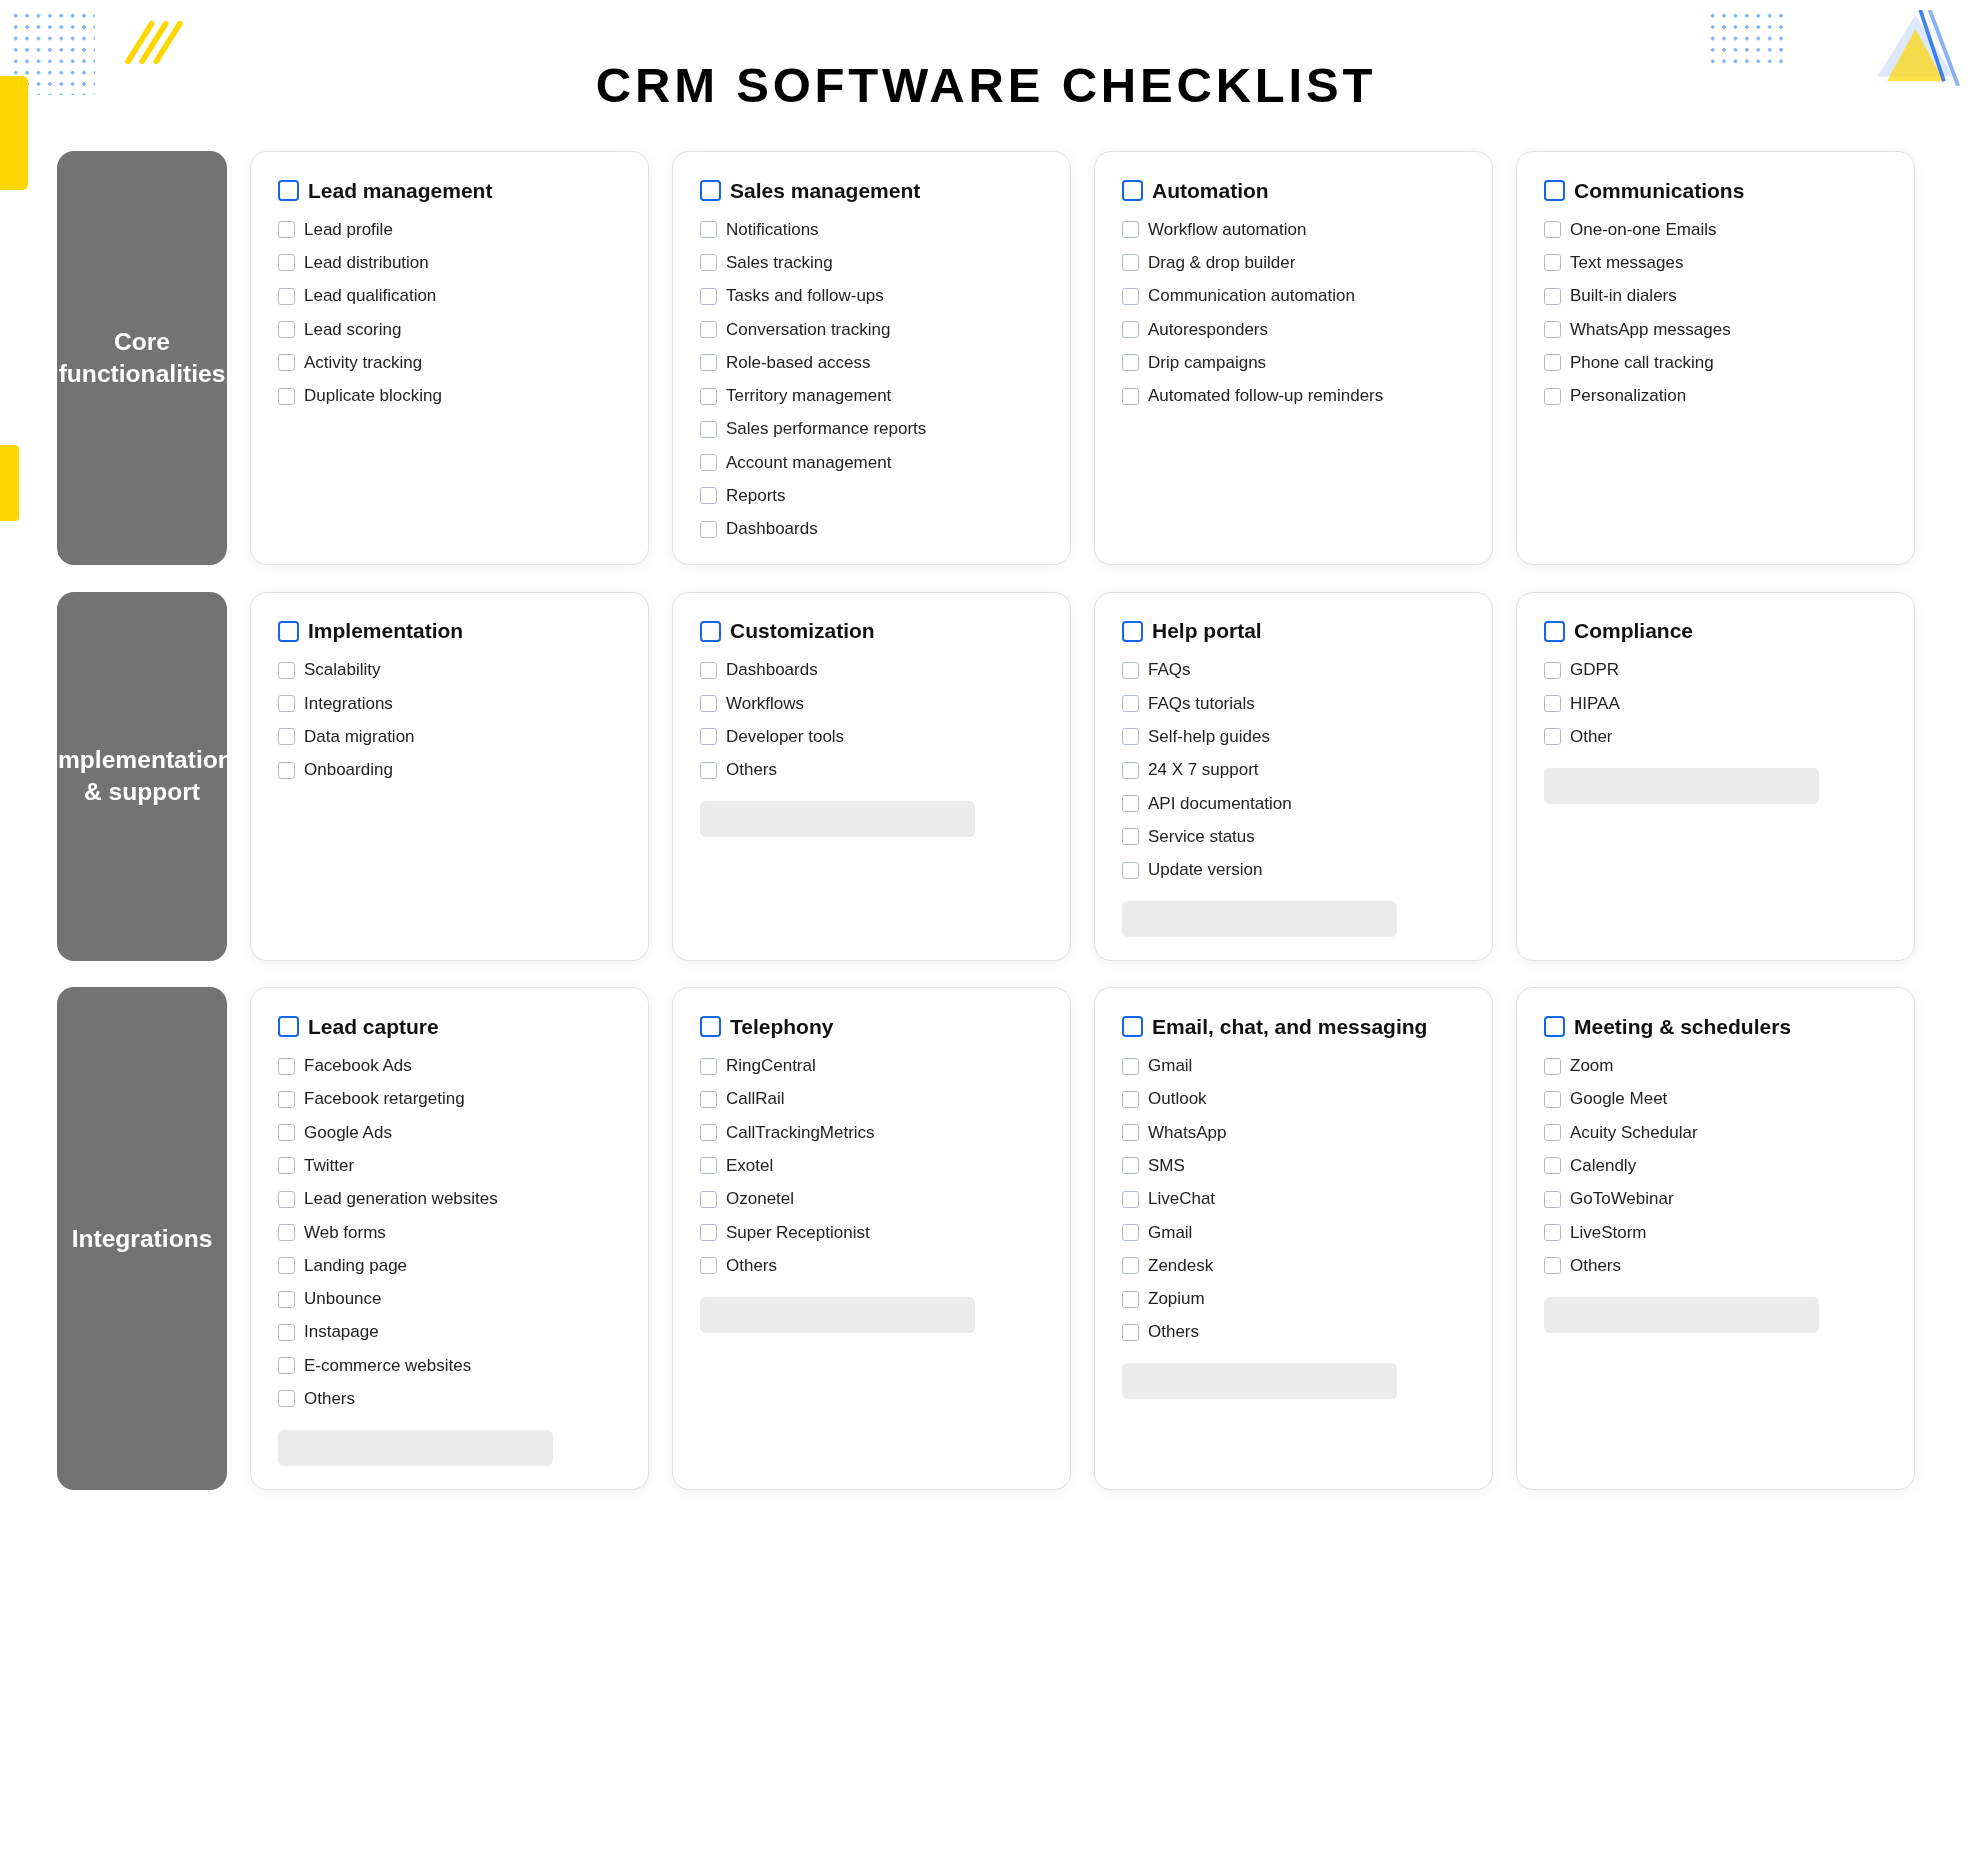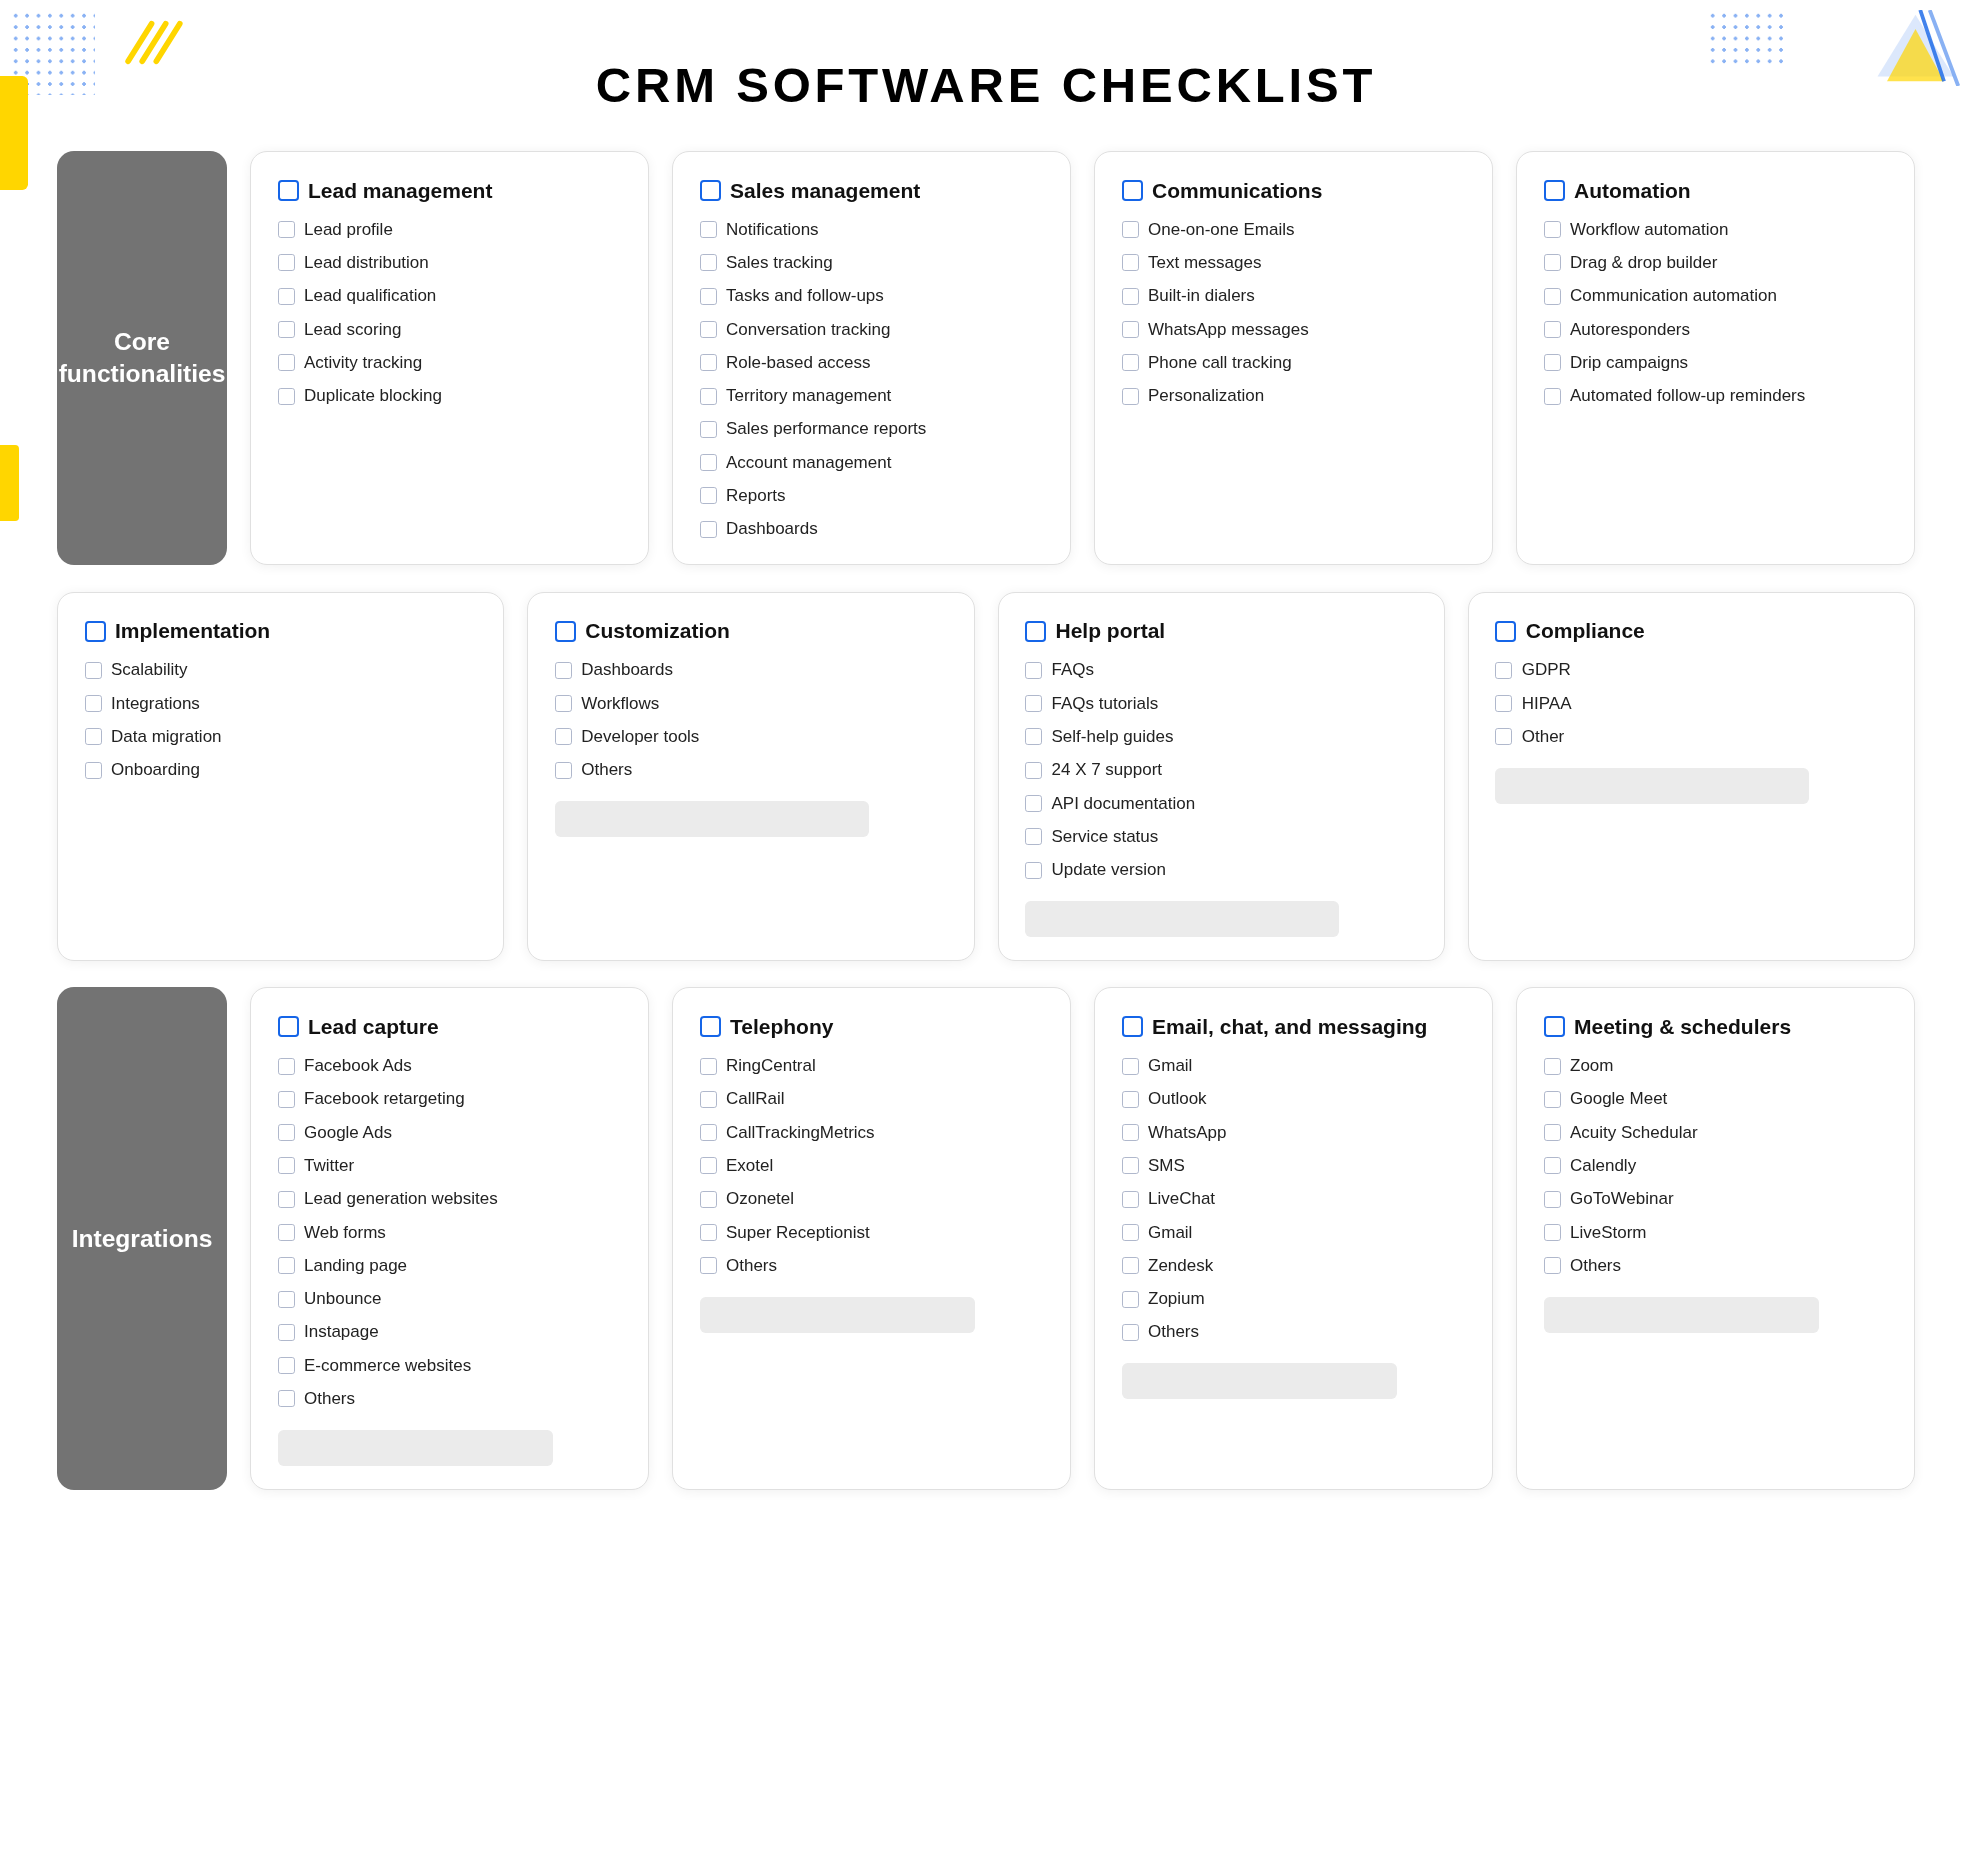--- a/index.html
+++ b/index.html
@@ -259,20 +259,50 @@
             <span>Reports</span>
           </div>
           <div class="card-item">
             <span class="checkbox"></span>
             <span>Dashboards</span>
           </div>
         </div>
         <div class="card">
           <div class="card-title">
             <span class="card-title-icon"></span>
+            <span>Automation</span>
+          </div>
+          <div class="card-item">
+            <span class="checkbox"></span>
+            <span>Workflow automation</span>
+          </div>
+          <div class="card-item">
+            <span class="checkbox"></span>
+            <span>Drag &amp; drop builder</span>
+          </div>
+          <div class="card-item">
+            <span class="checkbox"></span>
+            <span>Communication automation</span>
+          </div>
+          <div class="card-item">
+            <span class="checkbox"></span>
+            <span>Autoresponders</span>
+          </div>
+          <div class="card-item">
+            <span class="checkbox"></span>
+            <span>Drip campaigns</span>
+          </div>
+          <div class="card-item">
+            <span class="checkbox"></span>
+            <span>Automated follow-up reminders</span>
+          </div>
+        </div>
+        <div class="card">
+          <div class="card-title">
+            <span class="card-title-icon"></span>
             <span>Communications</span>
           </div>
           <div class="card-item">
             <span class="checkbox"></span>
             <span>One-on-one Emails</span>
           </div>
           <div class="card-item">
             <span class="checkbox"></span>
             <span>Text messages</span>
           </div>
@@ -284,55 +314,27 @@
             <span class="checkbox"></span>
             <span>WhatsApp messages</span>
           </div>
           <div class="card-item">
             <span class="checkbox"></span>
             <span>Phone call tracking</span>
           </div>
           <div class="card-item">
             <span class="checkbox"></span>
             <span>Personalization</span>
-          </div>
-        </div>
-        <div class="card">
-          <div class="card-title">
-            <span class="card-title-icon"></span>
-            <span>Automation</span>
-          </div>
-          <div class="card-item">
-            <span class="checkbox"></span>
-            <span>Workflow automation</span>
-          </div>
-          <div class="card-item">
-            <span class="checkbox"></span>
-            <span>Drag &amp; drop builder</span>
-          </div>
-          <div class="card-item">
-            <span class="checkbox"></span>
-            <span>Communication automation</span>
-          </div>
-          <div class="card-item">
-            <span class="checkbox"></span>
-            <span>Autoresponders</span>
-          </div>
-          <div class="card-item">
-            <span class="checkbox"></span>
-            <span>Drip campaigns</span>
-          </div>
-          <div class="card-item">
-            <span class="checkbox"></span>
-            <span>Automated follow-up reminders</span>
           </div>
         </div>
       </div>
     </div>
     <div class="row">
+      <div class="row-label">Implementation
+&amp; support</div>
       <div class="cards-row">
         <div class="card">
           <div class="card-title">
             <span class="card-title-icon"></span>
             <span>Implementation</span>
           </div>
           <div class="card-item">
             <span class="checkbox"></span>
             <span>Scalability</span>
           </div>

